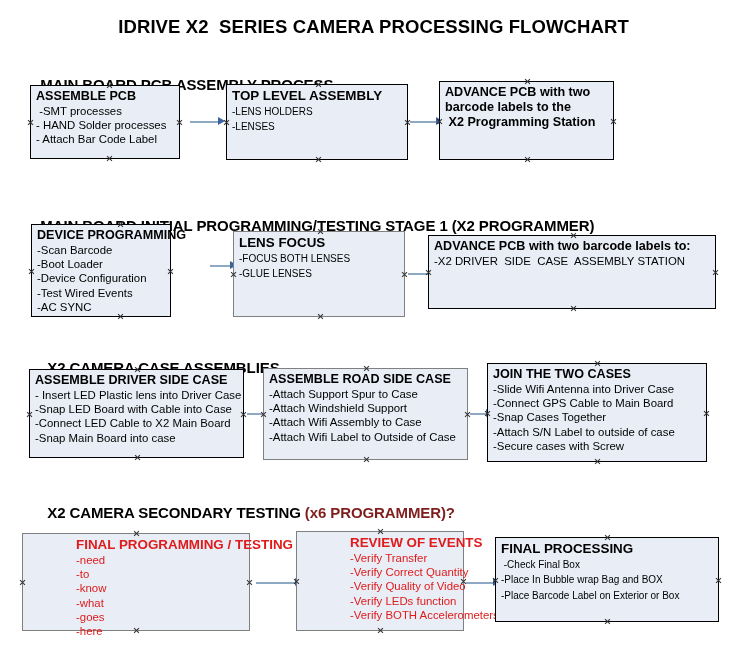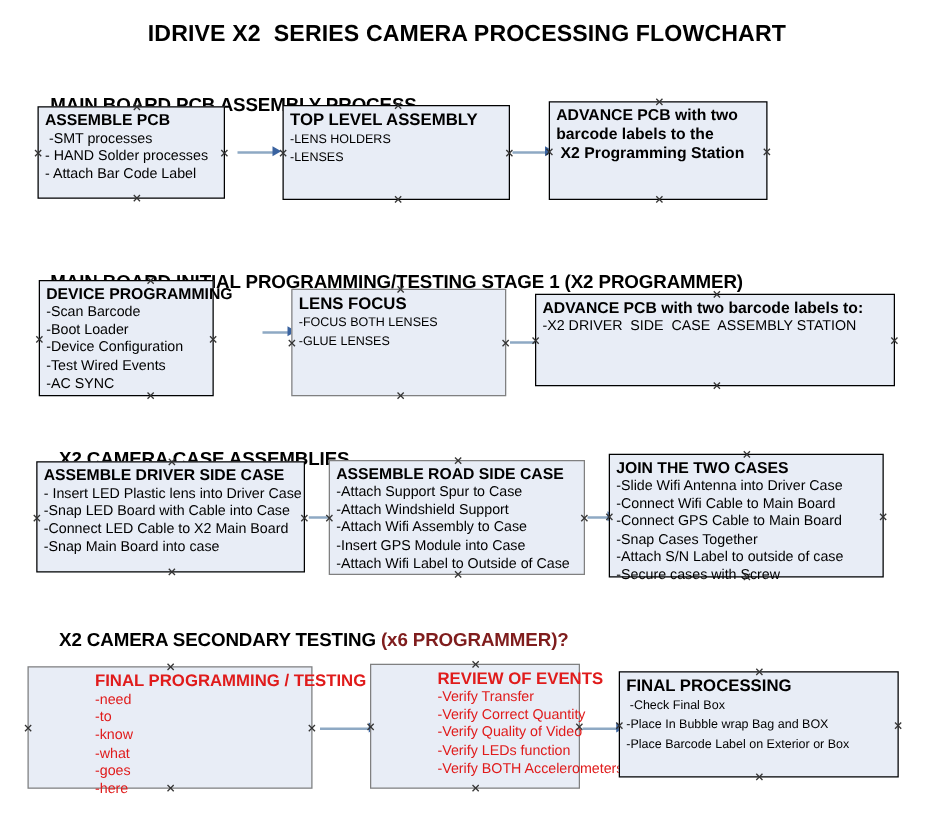--- a/index.html
+++ b/index.html
@@ -234,37 +234,35 @@
   <div class="connector" style="left:247px; top:409px; width:25px; height:9px;">
     <div class="conn-line" style="left:0; top:3.5px; width:19px;"></div>
     <div class="conn-head" style="left:17px; top:0;"></div>
   </div>
 
   <div class="box gray-border" style="left:263px; top:368px; width:205px; height:92px;">
     <div class="box-title">ASSEMBLE ROAD SIDE CASE</div>
     <div class="box-line">-Attach Support Spur to Case</div>
     <div class="box-line">-Attach Windshield Support</div>
     <div class="box-line">-Attach Wifi Assembly to Case</div>
-    <div class="box-line">-Insert GPS Module into Case</div>
     <div class="box-line">-Attach Wifi Label to Outside of Case</div>
     <span class="handle" style="left:99px; top:-4px;"></span>
     <span class="handle" style="left:99px; bottom:-4px;"></span>
     <span class="handle" style="left:-4px; top:42px;"></span>
     <span class="handle" style="right:-4px; top:42px;"></span>
   </div>
 
   <div class="connector" style="left:470px; top:409px; width:24px; height:9px;">
     <div class="conn-line" style="left:0; top:3.5px; width:18px;"></div>
     <div class="conn-head" style="left:16px; top:0;"></div>
   </div>
 
   <div class="box" style="left:487px; top:363px; width:220px; height:99px;">
     <div class="box-title">JOIN THE TWO CASES</div>
     <div class="box-line">-Slide Wifi Antenna into Driver Case</div>
-    <div class="box-line">-Connect Wifi Cable to Main Board</div>
     <div class="box-line">-Connect GPS Cable to Main Board</div>
     <div class="box-line">-Snap Cases Together</div>
     <div class="box-line">-Attach S/N Label to outside of case</div>
     <div class="box-line">-Secure cases with Screw</div>
     <span class="handle" style="left:106px; top:-4px;"></span>
     <span class="handle" style="left:106px; bottom:-4px;"></span>
     <span class="handle" style="left:-4px; top:46px;"></span>
     <span class="handle" style="right:-4px; top:46px;"></span>
   </div>
 

